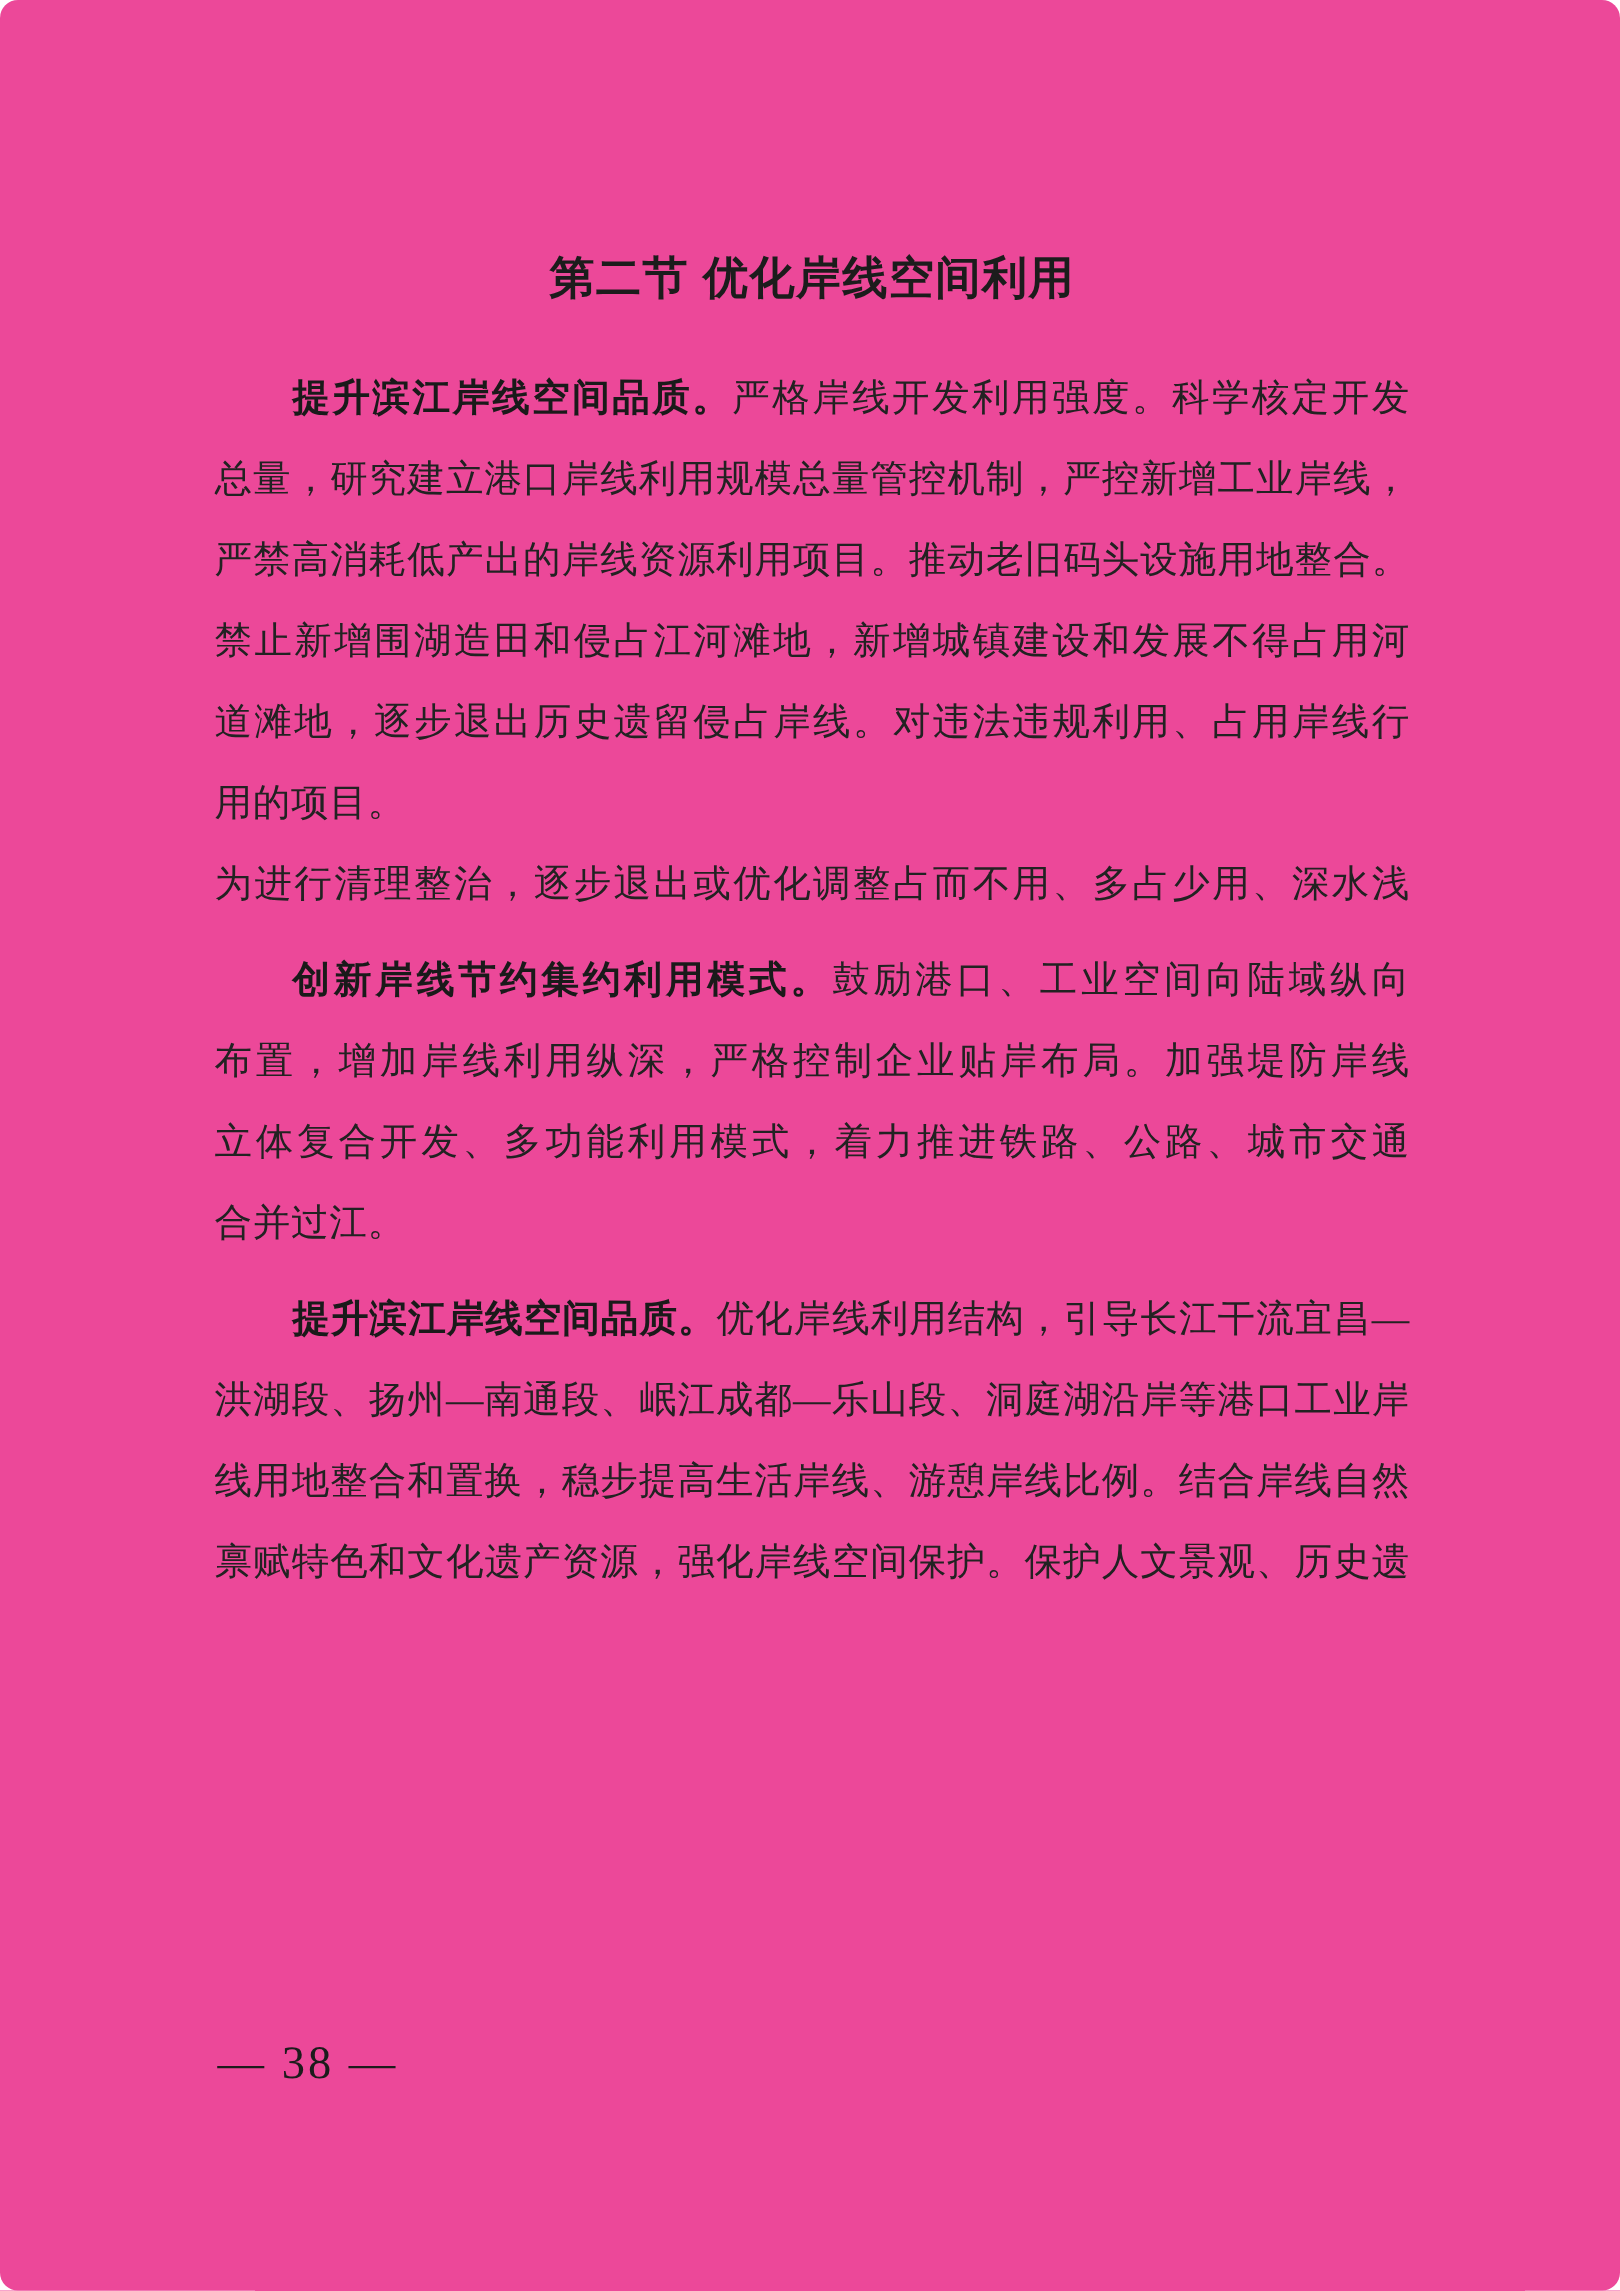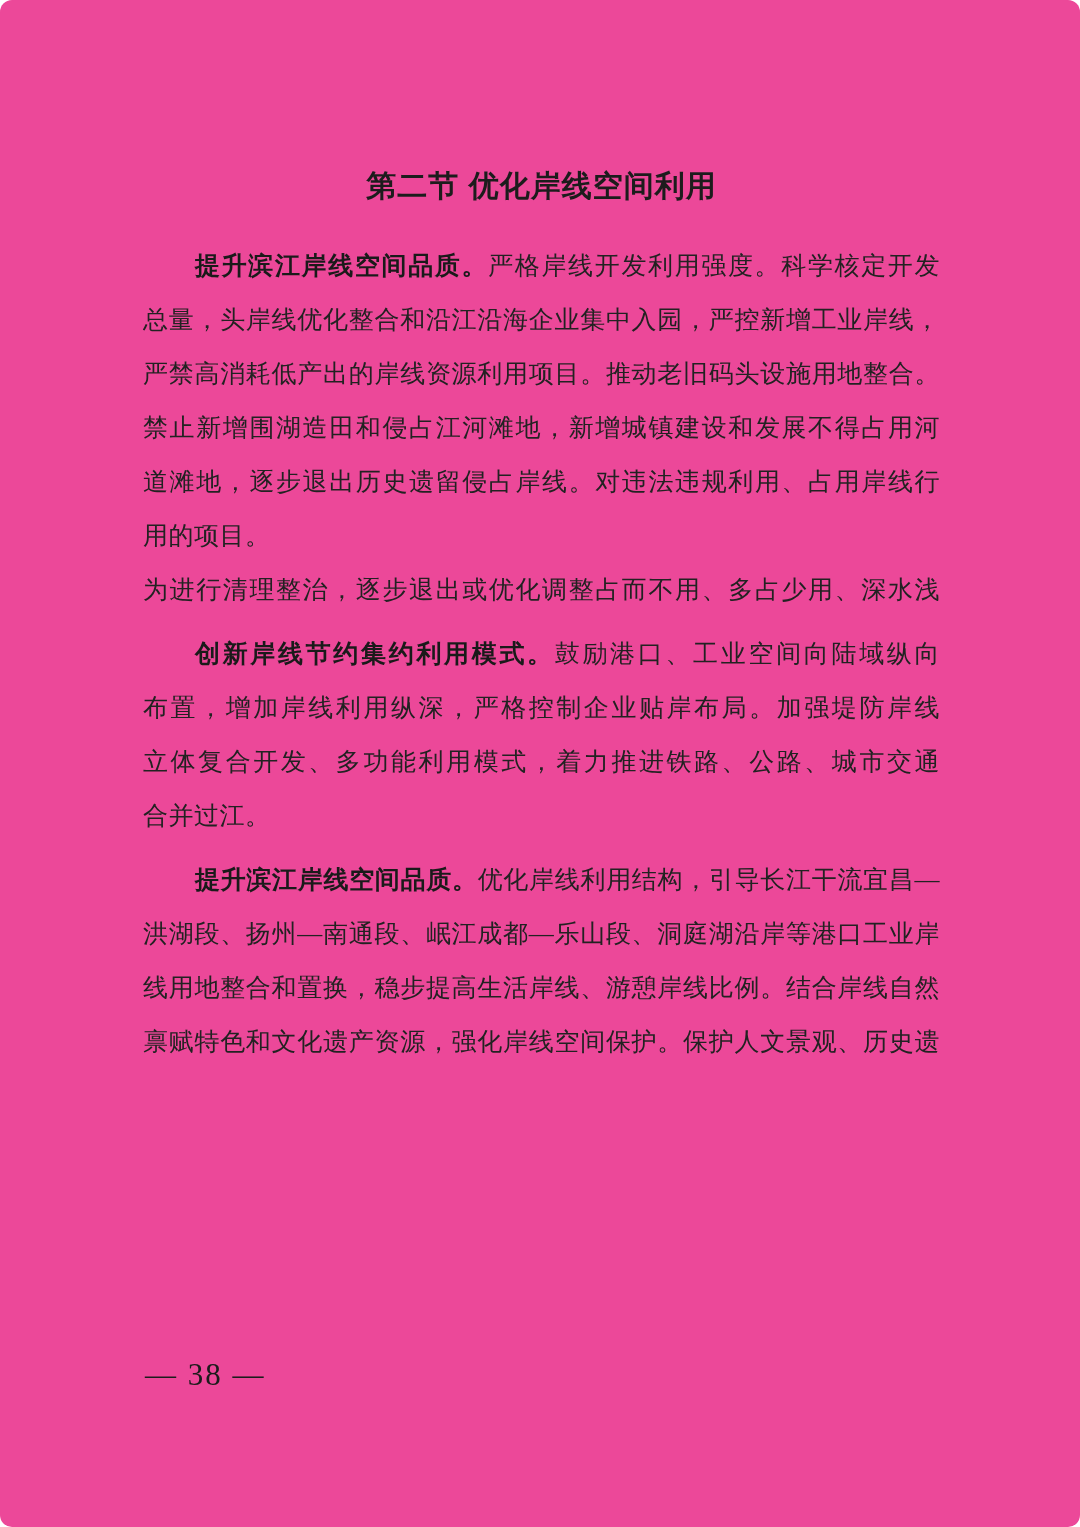--- a/index.html
+++ b/index.html
@@ -74,21 +74,21 @@
 <body>
 
 <div class="page">
 
   <h1 class="doc-title">第二节 优化岸线空间利用</h1>
 
   <section class="body-text">
 
     <div class="para">
       <div class="line first"><span class="lead">提升滨江岸线空间品质。</span><span>严格岸线开发利用强度。科学核定开发</span></div>
-      <div class="line">总量，头岸线优化整合和沿江沿海企业集中入园，严控新增工业岸线，</div>
+      <div class="line">总量，研究建立港口岸线利用规模总量管控机制，严控新增工业岸线，</div>
       <div class="line">严禁高消耗低产出的岸线资源利用项目。推动老旧码头设施用地整合。</div>
       <div class="line">禁止新增围湖造田和侵占江河滩地，新增城镇建设和发展不得占用河</div>
       <div class="line">道滩地，逐步退出历史遗留侵占岸线。对违法违规利用、占用岸线行</div>
       <div class="line end">用的项目。</div>
       <div class="line">为进行清理整治，逐步退出或优化调整占而不用、多占少用、深水浅</div>
     </div>
 
 
     <div class="para">
       <div class="line first"><span class="lead">创新岸线节约集约利用模式。</span><span>鼓励港口、工业空间向陆域纵向</span></div>

